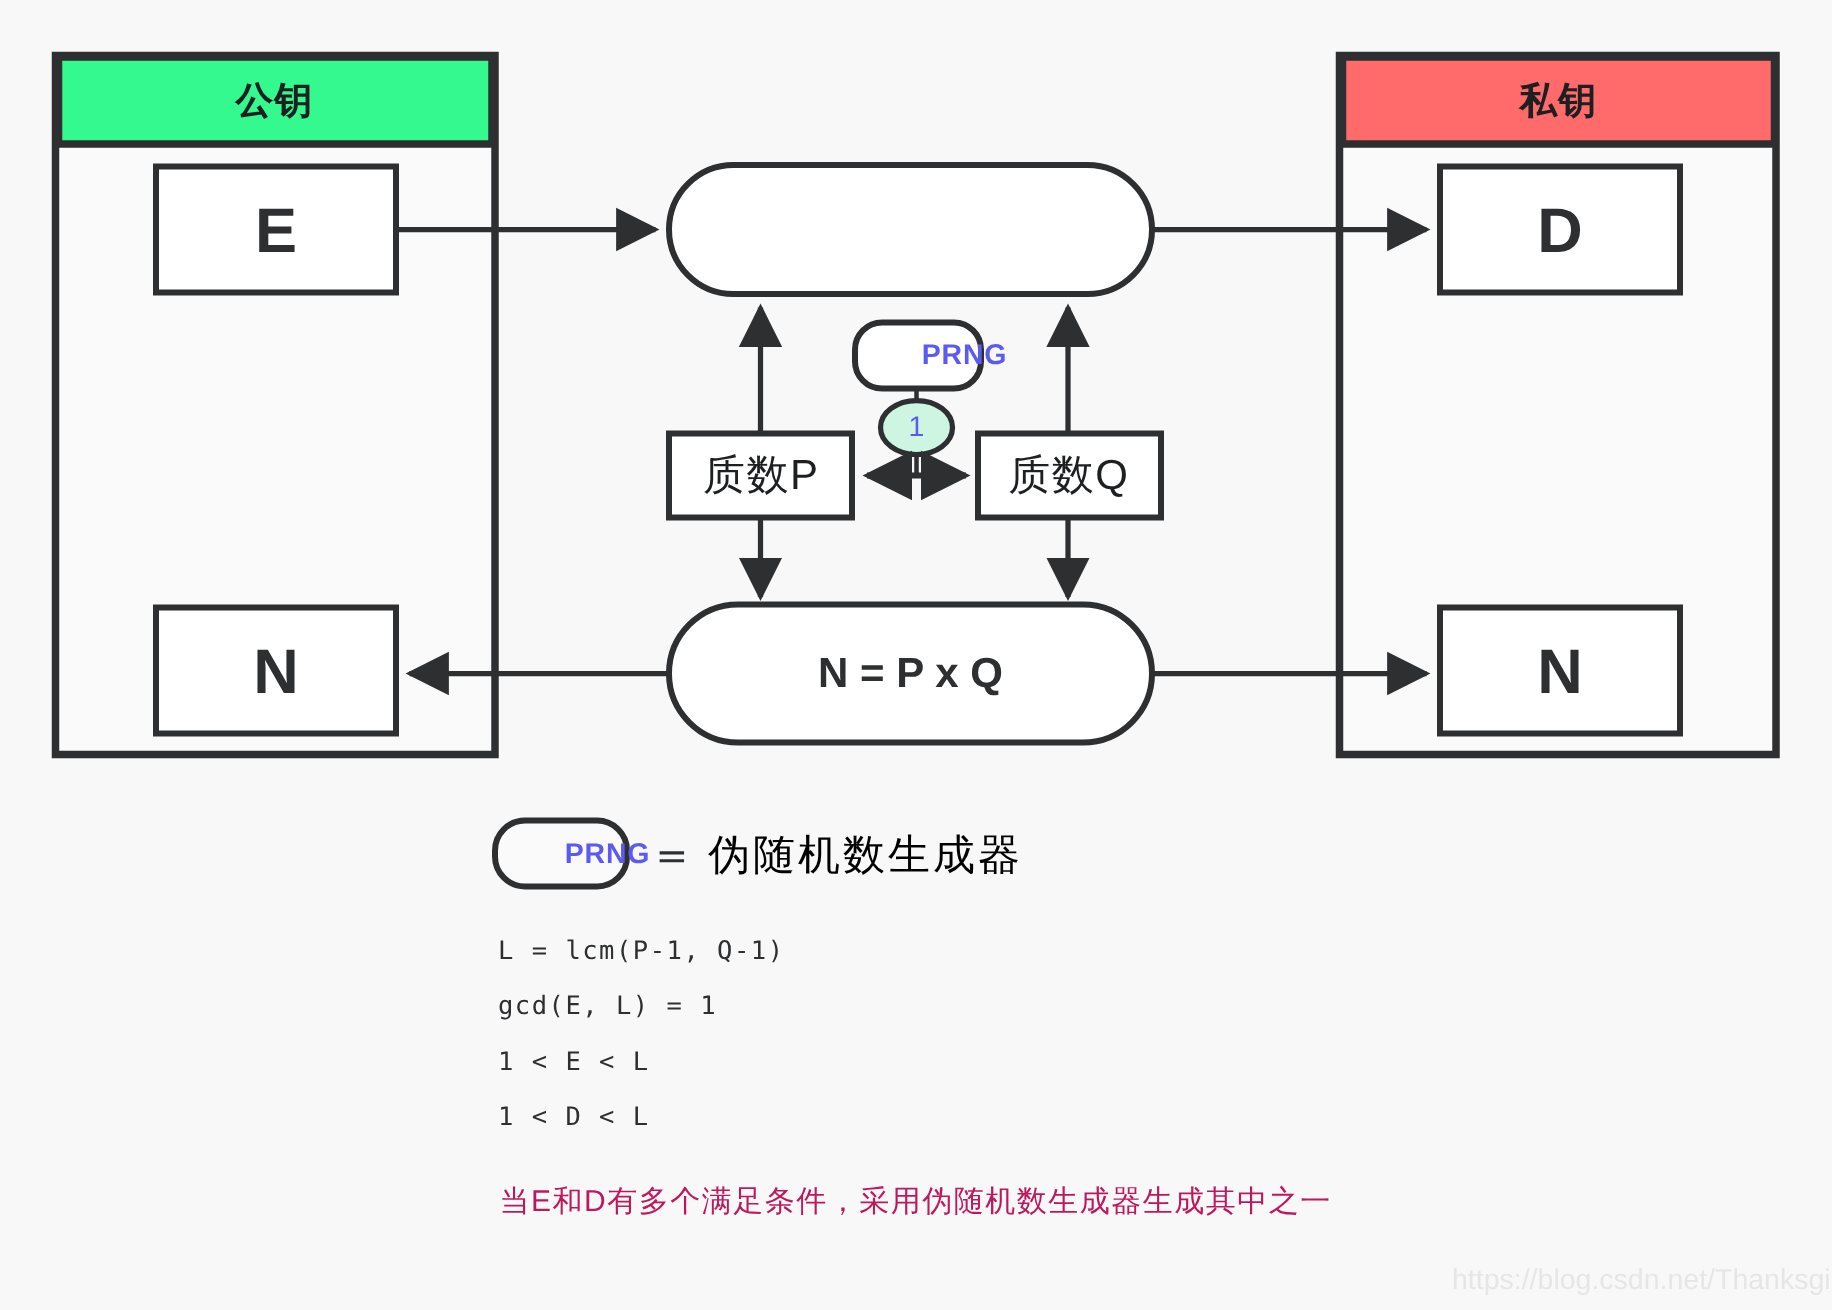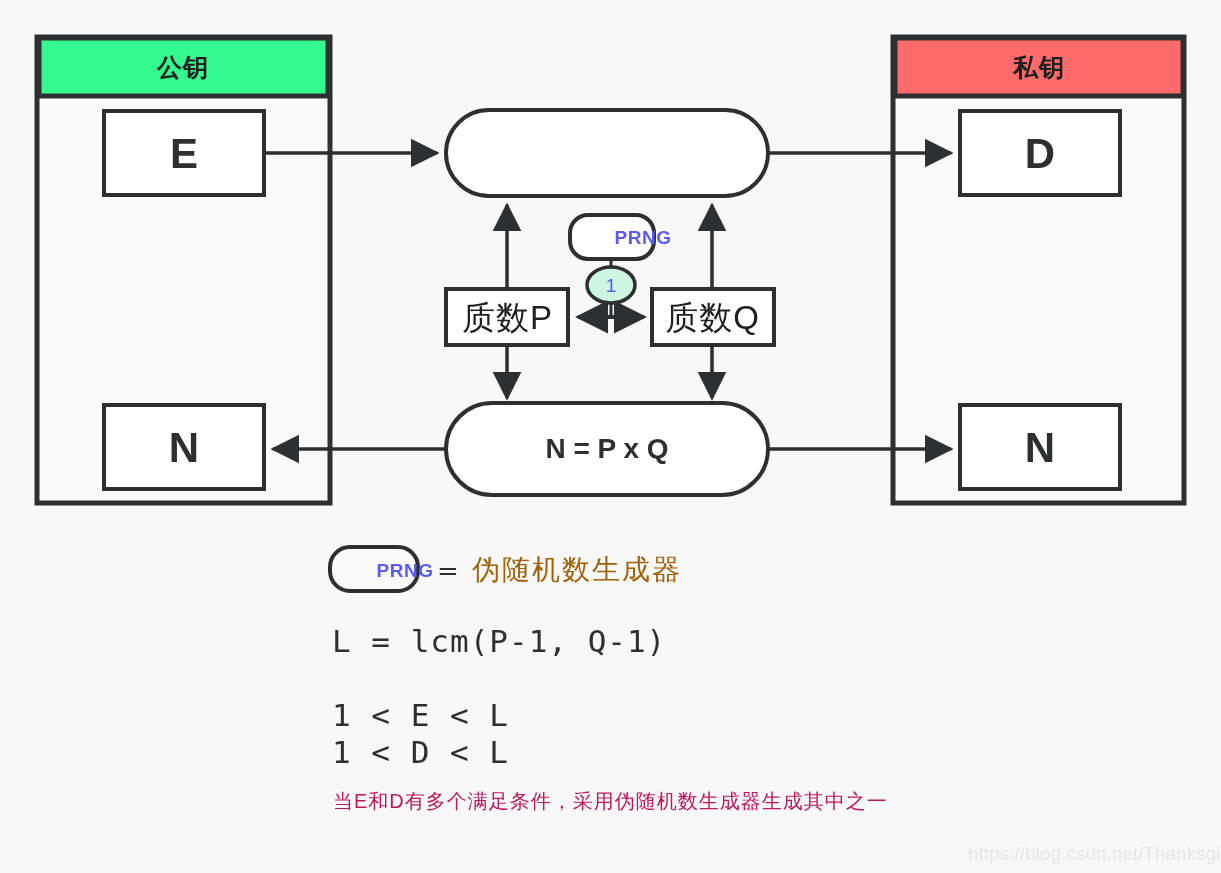--- a/index.html
+++ b/index.html
@@ -52,21 +52,21 @@
     font-family: "Liberation Sans", sans-serif;
   }
   .eq-text {
     font-size: 28px;
     color: #2d2f31;
     font-family: "Liberation Sans", sans-serif;
   }
   .eq-text b { font-weight: bold; }
   .eq-text .light { font-weight: normal; color: #4a4c4e; }
   .prime-text {
-    font-size: 33px;
+    font-size: 28px;
     color: #1d1f21;
     font-family: "DejaVu Serif", "Liberation Serif", serif;
     letter-spacing: 1px;
   }
   .prime-text .roman {
     font-family: "Liberation Sans", sans-serif;
     letter-spacing: 0;
   }
   .prng-text {
     font-size: 19px;
@@ -81,26 +81,26 @@
     color: #5b5bf0;
     font-family: "Liberation Sans", sans-serif;
   }
   .legend-eq {
     font-size: 26px;
     color: #2d2f31;
     font-family: "DejaVu Serif", "Liberation Serif", serif;
   }
   .legend-cn {
     font-size: 28px;
-    color: #a16207;
+    color: #000000;
     font-family: "DejaVu Serif", "Liberation Serif", serif;
     letter-spacing: 2px;
   }
   .formula-line {
-    font-size: 31px;
+    font-size: 17px;
     font-family: "DejaVu Sans Mono", "Liberation Mono", monospace;
     color: #2d2f31;
     letter-spacing: 1px;
   }
   .note-cn {
     font-size: 20px;
     color: #be185d;
     font-family: Liberation Sans, sans-serif;
     letter-spacing: 1px;
   }
@@ -193,20 +193,21 @@
 
   <div class="lbl prng-text center" style="left:612px; top:237px;">PRNG</div>
 
   <div class="lbl one-text center" style="left:611px; top:285px;">1</div>
 
   <div class="lbl prng-text center" style="left:374px; top:570px;">PRNG</div>
   <div class="lbl legend-eq" style="left:437px; top:558px;">=</div>
   <div class="lbl legend-cn" style="left:472px; top:556px;">伪随机数生成器</div>
 
   <div class="lbl formula-line" style="left:332px; top:626px;">L = lcm(P-1, Q-1)</div>
+  <div class="lbl formula-line" style="left:332px; top:663px;">gcd(E, L) = 1</div>
   <div class="lbl formula-line" style="left:332px; top:700px;">1 &lt; E &lt; L</div>
   <div class="lbl formula-line" style="left:332px; top:737px;">1 &lt; D &lt; L</div>
 
   <div class="lbl note-cn" style="left:333px; top:791px;">当E和D有多个满足条件，采用伪随机数生成器生成其中之一</div>
 
   <div class="watermark" style="left:968px; top:843px;">https://blog.csdn.net/Thanksgining</div>
 
 </div>
 
 </body></html>

